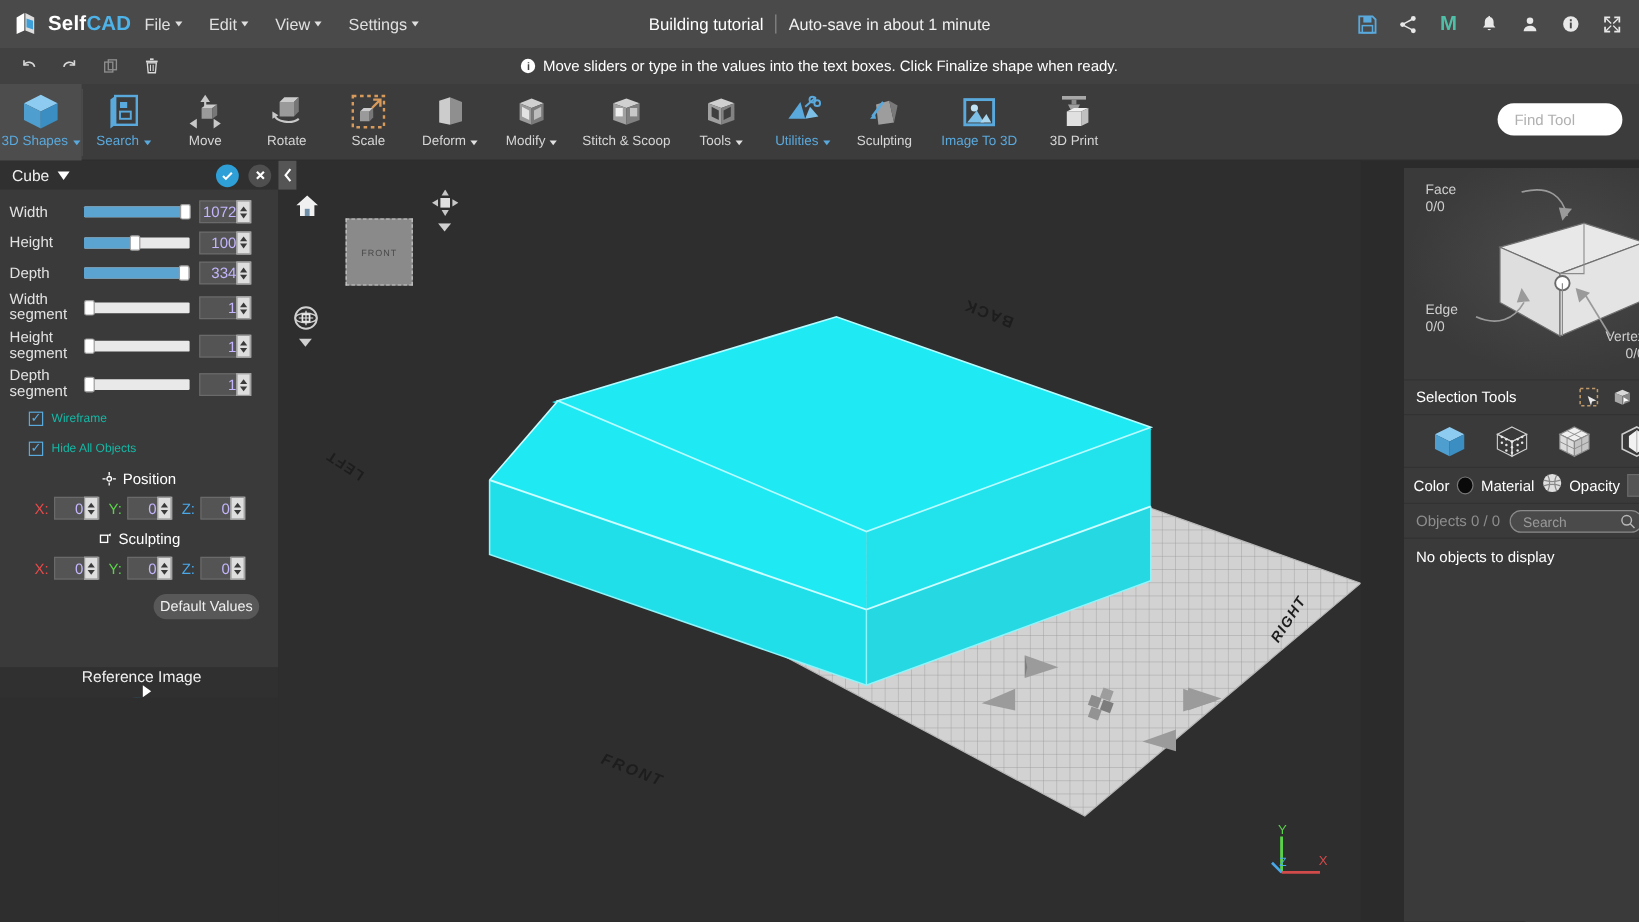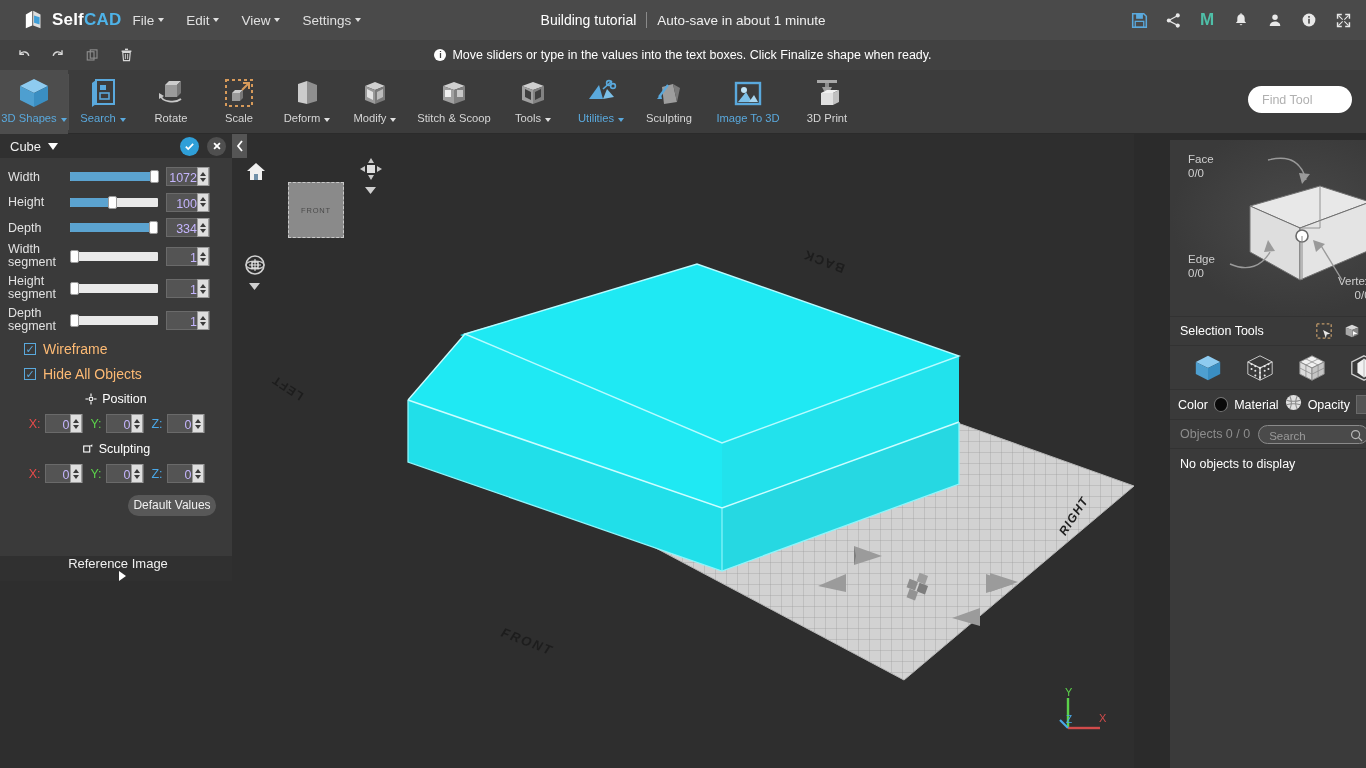--- a/index.html
+++ b/index.html
@@ -8,21 +8,21 @@
     background: #2b2b2b;
     font-family: "Liberation Sans", sans-serif;
     overflow: hidden;
     color: #e8e8e8;
   }
   #app { position: relative; width: 1366px; height: 768px; }
 
   
   .menubar {
     position: absolute; top: 0; left: 0; width: 1366px; height: 40px;
-    background: #4a4a4a; display: flex; align-items: center; padding-left: 12px;
+    background: #4a4a4a; display: flex; align-items: center;
   }
   .brand { display: flex; align-items: center; margin-left: 12px; }
   .brand-logo { width: 22px; height: 22px; margin-right: 6px; }
   .brand-text { font-size: 17px; font-weight: bold; letter-spacing: .2px; }
   .brand-text .b1 { color: #ffffff; }
   .brand-text .b2 { color: #4eb3e8; }
   .menu-item {
     color: #e0e0e0; font-size: 13.5px; padding: 0 11px; height: 40px;
     display: flex; align-items: center; cursor: default;
   }
@@ -170,21 +170,21 @@
   .spin .dn {
     border-left: 3.5px solid transparent; border-right: 3.5px solid transparent;
     border-top: 4px solid #3a3a3a;
   }
   .chkrow { display: flex; align-items: center; height: 25px; padding-left: 16px; }
   .chkbox {
     width: 12px; height: 12px; border: 1px solid #5aa9dd; background: transparent;
     margin-right: 7px; display: flex; align-items: center; justify-content: center;
     color: #5aa9dd; font-size: 11px; line-height: 1;
   }
-  .chklbl { font-size: 14px; color: #fdba74; }
+  .chklbl { font-size: 10px; color: #14b8a6; }
   .sec-head {
     display: flex; align-items: center; justify-content: center;
     height: 24px; font-size: 12.5px; color: #ffffff; gap: 5px;
   }
   .xyzrow { display: flex; align-items: center; justify-content: center; gap: 0; height: 26px; }
   .xyz-lbl { font-size: 12.5px; width: 17px; text-align: right; padding-right: 4px; }
   .xyz-lbl.x { color: #e84a4a; }
   .xyz-lbl.y { color: #5bd14a; }
   .xyz-lbl.z { color: #4aa8e8; }
   .numbox.sm { width: 38px; }
@@ -422,20 +422,34 @@
           <rect x="9" y="3" width="18" height="24" fill="none" stroke="#5aa9dd" stroke-width="2"></rect>
           <rect x="13" y="8" width="6" height="5" fill="#5aa9dd"></rect>
           <rect x="13" y="16" width="9" height="6" fill="none" stroke="#5aa9dd" stroke-width="1.6"></rect>
         </svg>
       </div>
       <div class="rb-lbl blue">
         <span>Search</span><i class="caret-d" style="border-top-color:#5aa9dd"></i>
       </div>
     </div>
 
+    <div class="rb-item">
+      <div class="rb-ic">
+        <svg width="32" height="32" viewBox="0 0 32 32">
+          <polygon points="16,2 20,8 12,8" fill="#c8c8c8"></polygon>
+          <line x1="16" y1="7" x2="16" y2="13" stroke="#c8c8c8" stroke-width="1.8"></line>
+          <polygon points="13,13 22,13 22,22 13,22" fill="#9a9a9a"></polygon>
+          <polygon points="13,13 17,10 26,10 22,13" fill="#cccccc"></polygon>
+          <polygon points="22,13 26,10 26,19 22,22" fill="#777777"></polygon>
+          <polygon points="3,26 9,22 9,30" fill="#c8c8c8"></polygon>
+          <polygon points="29,26 23,22 23,30" fill="#c8c8c8"></polygon>
+        </svg>
+      </div>
+      <div class="rb-lbl">Move</div>
+    </div>
 
     <div class="rb-item">
       <div class="rb-ic">
         <svg width="32" height="32" viewBox="0 0 32 32">
           <polygon points="10,8 22,8 22,20 10,20" fill="#9a9a9a"></polygon>
           <polygon points="10,8 14,4 26,4 22,8" fill="#cccccc"></polygon>
           <polygon points="22,8 26,4 26,16 22,20" fill="#777777"></polygon>
           <path d="M6 19a11 6 0 0 0 20 3" fill="none" stroke="#c8c8c8" stroke-width="1.8"></path>
           <polygon points="4,16 9,19 4,22" fill="#c8c8c8"></polygon>
         </svg>

